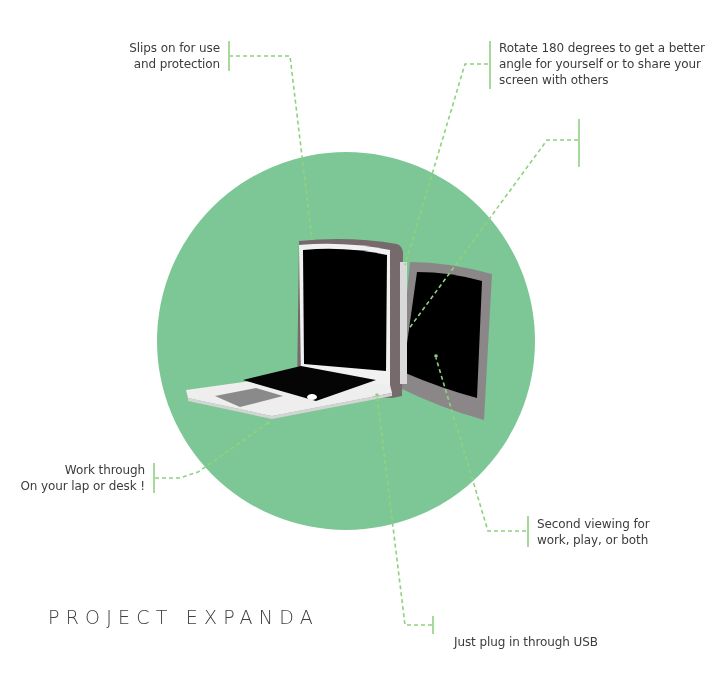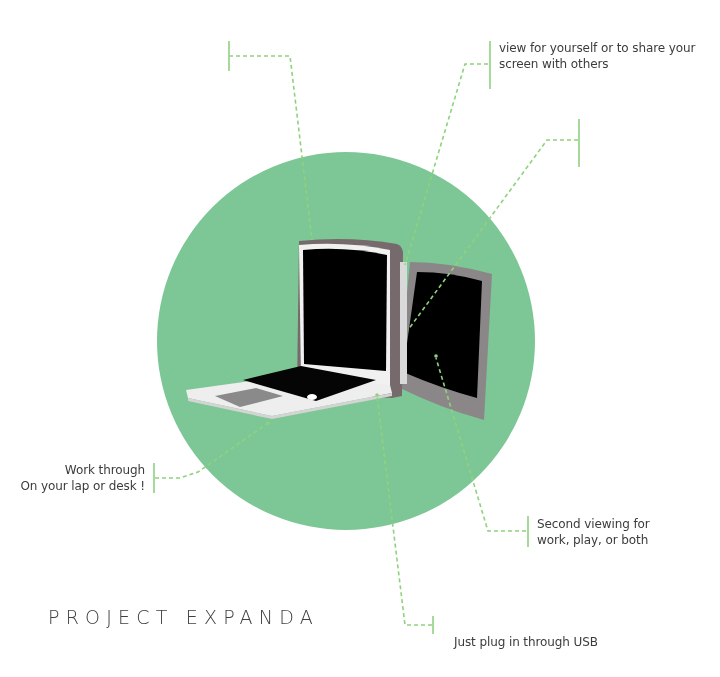--- a/index.html
+++ b/index.html
@@ -65,23 +65,28 @@
     </g>
   </svg>
 
   <div class="bar" style="left:228px; top:41px; height:30px;"></div>
   <div class="bar" style="left:489px; top:41px; height:48px;"></div>
   <div class="bar" style="left:578px; top:119px; height:48px;"></div>
   <div class="bar" style="left:153px; top:463px; height:30px;"></div>
   <div class="bar" style="left:527px; top:516px; height:31px;"></div>
   <div class="bar" style="left:432px; top:616px; height:18px;"></div>
 
+  <div class="callout left" style="right:500px; top:40px;">
+    <span class="line">Slips on for use</span>
+    <span class="line">and protection</span>
+  </div>
 
   <div class="callout right" style="left:499px; top:40px;">
-    <span class="line">view for yourself or to share your</span>
+    <span class="line">Rotate 180 degrees to get a better</span>
+    <span class="line">angle for yourself or to share your</span>
     <span class="line">screen with others</span>
   </div>
 
 
   <div class="callout left" style="right:575px; top:462px;">
     <span class="line">Work through</span>
     <span class="line">On your lap or desk !</span>
   </div>
 
   <div class="callout right" style="left:537px; top:516px;">

